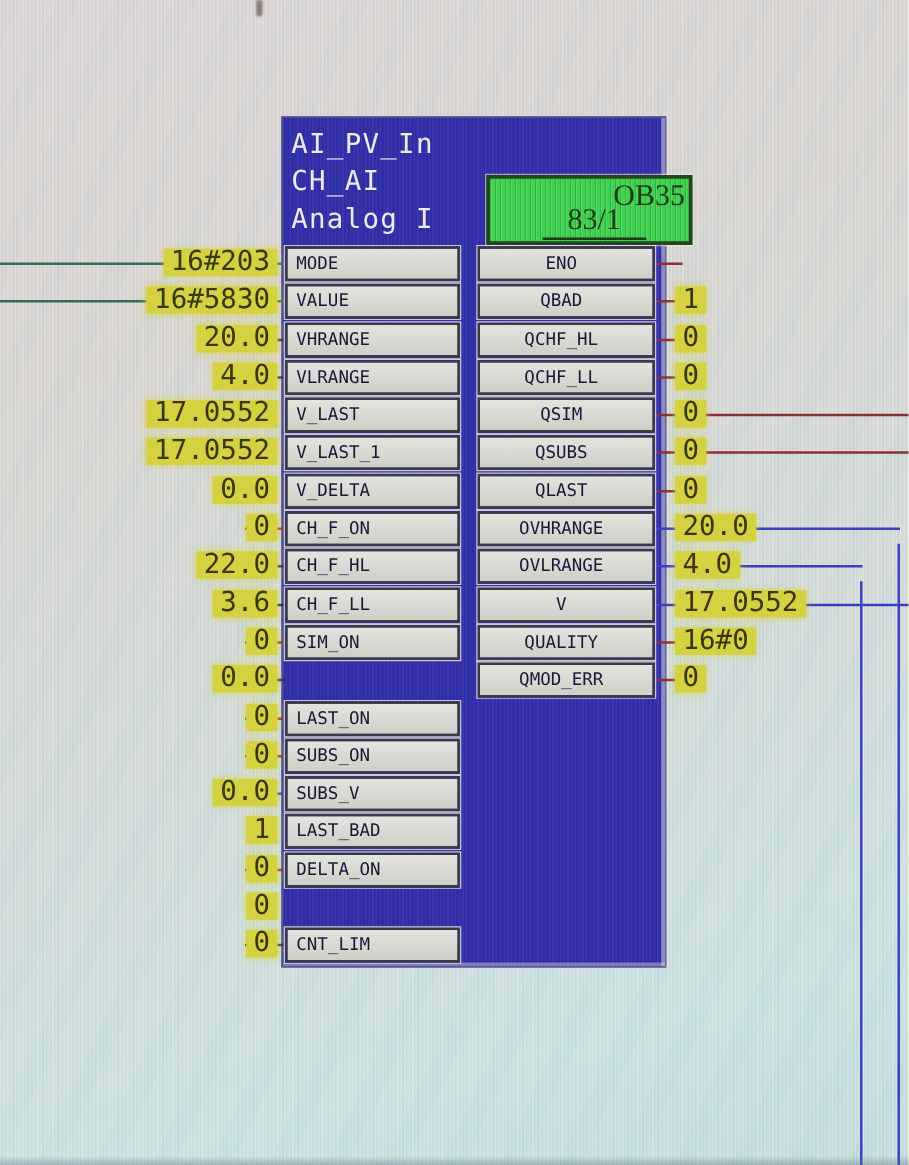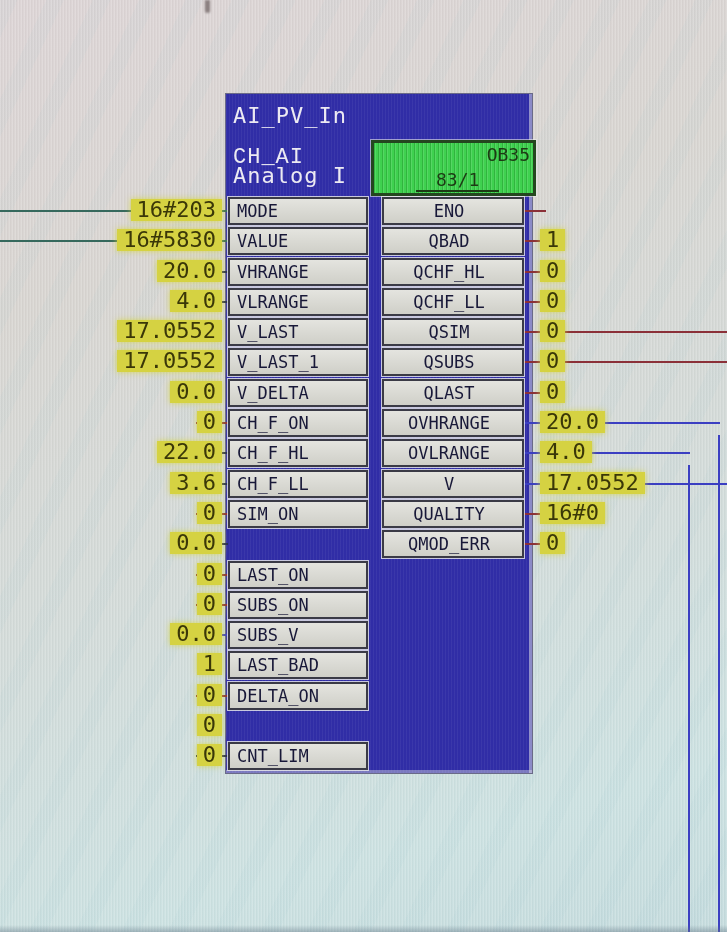--- a/index.html
+++ b/index.html
@@ -17,40 +17,40 @@
     background:rgba(70,55,55,.55); border-radius:0 0 3px 3px; filter:blur(1px);}
 
   
   .block{
     position:absolute; left:225px; top:93px; width:306px; height:679px;
     background:#302da6; border:1px solid #6a6a88;
     box-shadow:inset -3px 0 0 rgba(215,215,225,.55), inset 0 -3px 0 rgba(215,215,225,.45);
     background-image:repeating-linear-gradient(90deg, rgba(255,255,255,.05) 0 1px, rgba(0,0,0,0) 1px 3px);
   }
   .hline{position:absolute; left:7px; color:#eceaf2; font-size:22px; letter-spacing:1px; white-space:pre;}
-  .hl0{top:9px;} .hl1{top:51px;font-family:Liberation Mono, monospace;} .hl2{top:69px;}
+  .hl0{top:9px;} .hl1{top:39px;} .hl2{top:69px;}
 
   .badge{
-    position:absolute; left:145px; top:46px; width:159px; height:50px;
+    position:absolute; left:163px; top:46px; width:159px; height:50px;
     background:#3fd14f;
     background-image:repeating-linear-gradient(90deg, rgba(0,80,0,.22) 0 1px, rgba(255,255,255,.12) 1px 2px, rgba(0,0,0,0) 2px 4px);
     border:3px solid #24461f; box-shadow:0 0 0 1px rgba(235,235,235,.6);
-    color:#1d3a14; font-size:18px;
+    color:#1d3a14; font-size:24px;font-family:Liberation Serif, serif;
   }
   .badge .ob{position:absolute; right:3px; top:1px;}
   .badge .pos{position:absolute; left:42px; bottom:1px; border-bottom:2px solid #1d3a14; padding:0 20px;}
 
   
   .rows{position:absolute; left:0; top:196px; width:727px;}
   .row{position:relative; height:30.3px; width:727px;}
   .cell{
     position:absolute; top:1px; height:28px; box-sizing:border-box;
     border:2px solid #3a3a46; box-shadow:0 0 0 1px rgba(238,238,236,.8);
     background:linear-gradient(#e4e4df,#cfcfc8);
-    color:#181838; font-size:17px; line-height:24px; white-space:pre;
+    color:#181838; font-size:14px; line-height:24px; white-space:pre;
   }
   .lcell{left:228px; width:140px; padding-left:7px;}
   .rcell{left:382px; width:142px; text-align:center; padding-right:8px;}
 
   .pval{
     position:absolute; top:3px; padding:1px 6px; font-size:22px; line-height:20px;
     background:#d5d242; color:#3a3708; white-space:pre;
     box-shadow:0 0 6px rgba(214,212,60,.8);
   }
   .pval:empty{display:none;}

